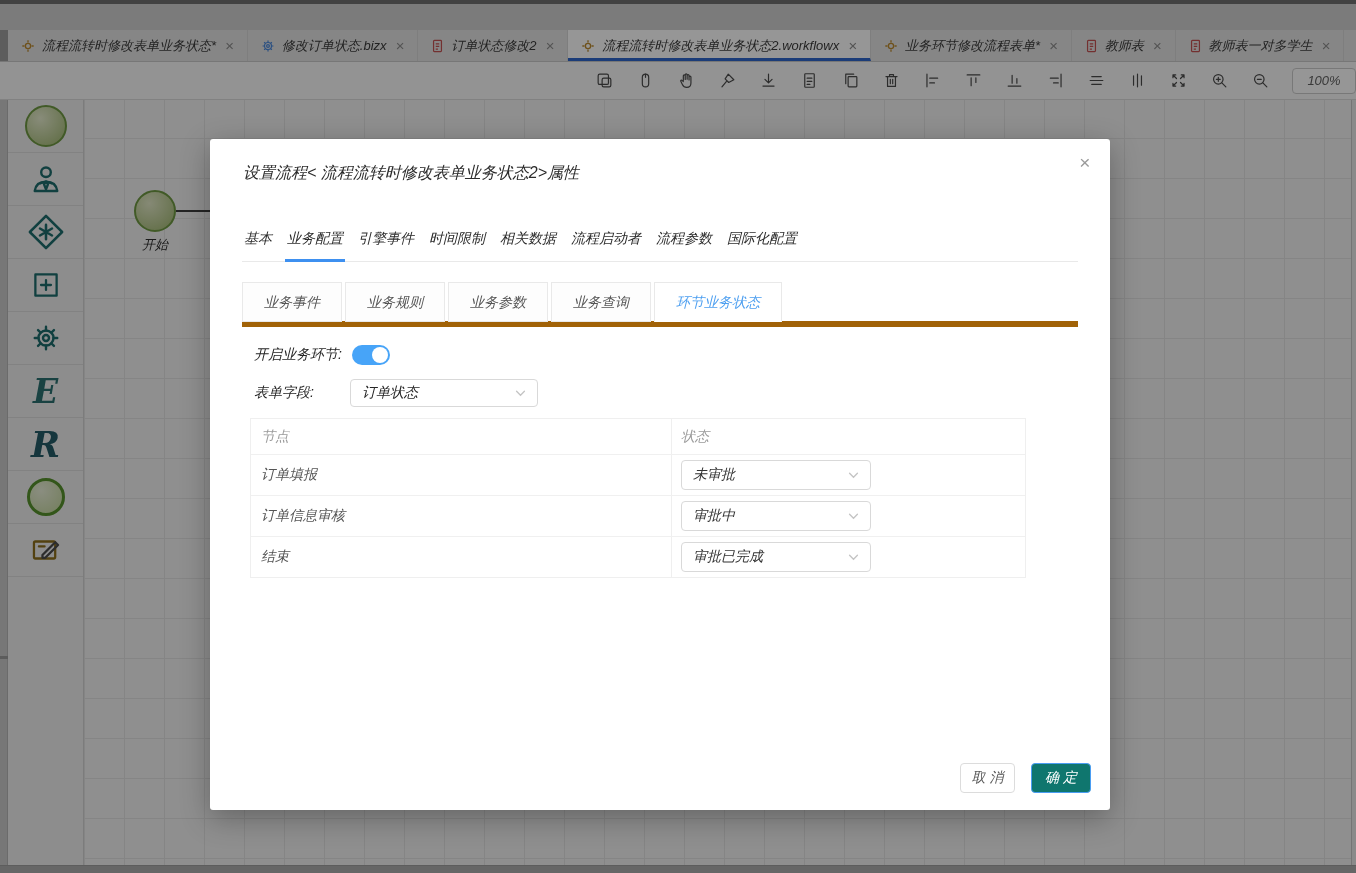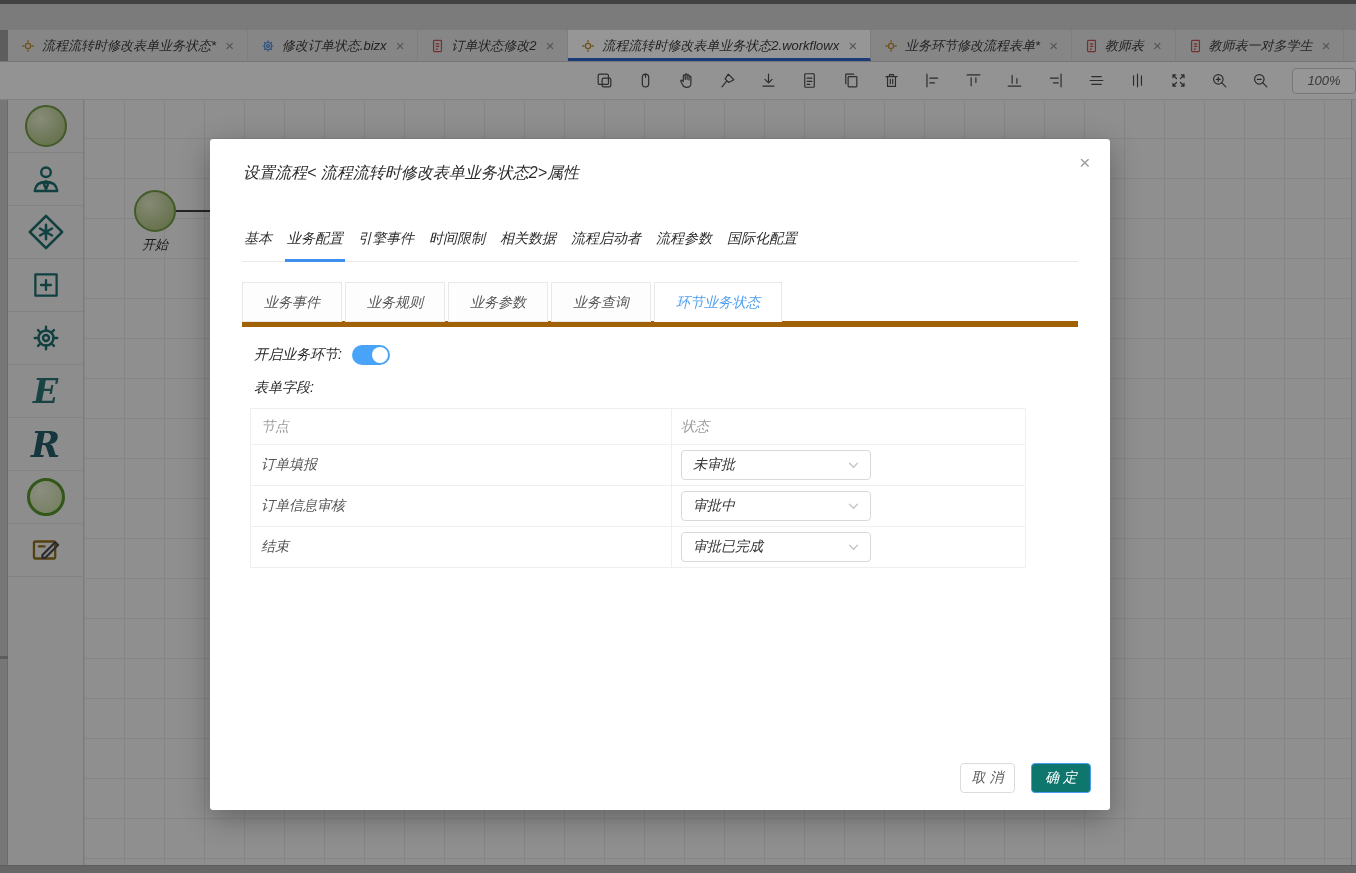--- a/index.html
+++ b/index.html
@@ -369,20 +369,26 @@
 
     <div class="toggle-row">
       <span>开启业务环节:</span>
       <div class="switch">
           <div class="knob"></div>
         </div>
     </div>
 
     <div class="field-row">
       <span class="field-label">表单字段:</span>
+      <div class="select">
+        <span>订单状态</span>
+        <svg width="11" height="7" viewBox="0 0 12 8">
+            <path d="M1.5 1.5L6 6l4.5-4.5"></path>
+          </svg>
+      </div>
     </div>
 
     <div class="ntable">
       <div class="thead">
         <div class="cell-node">节点</div>
         <div class="cell-status">状态</div>
       </div>
       <div class="trow">
         <div class="cell-node">订单填报</div>
         <div class="cell-status">

